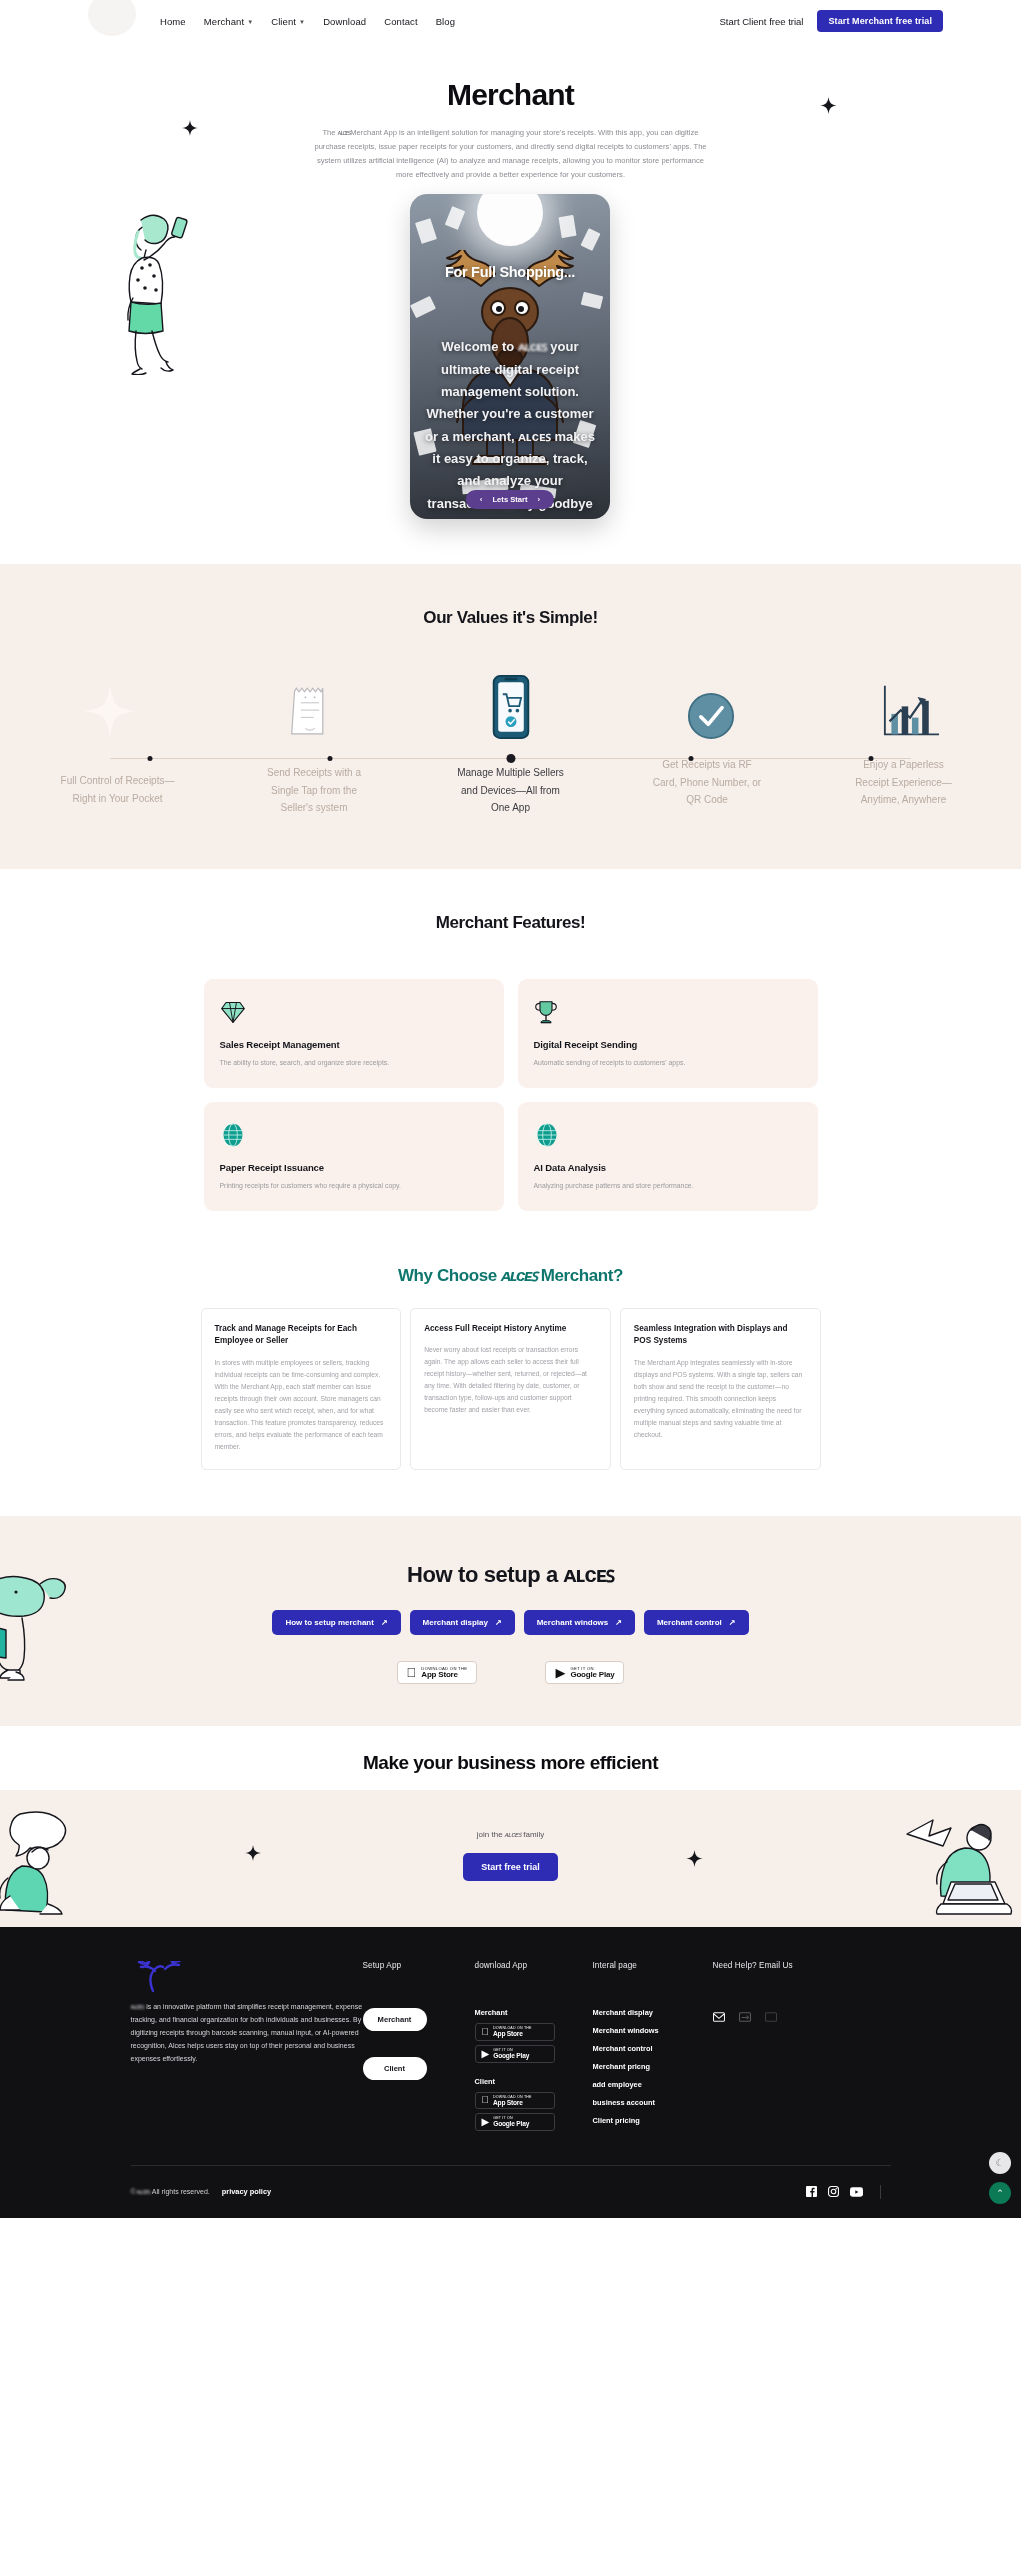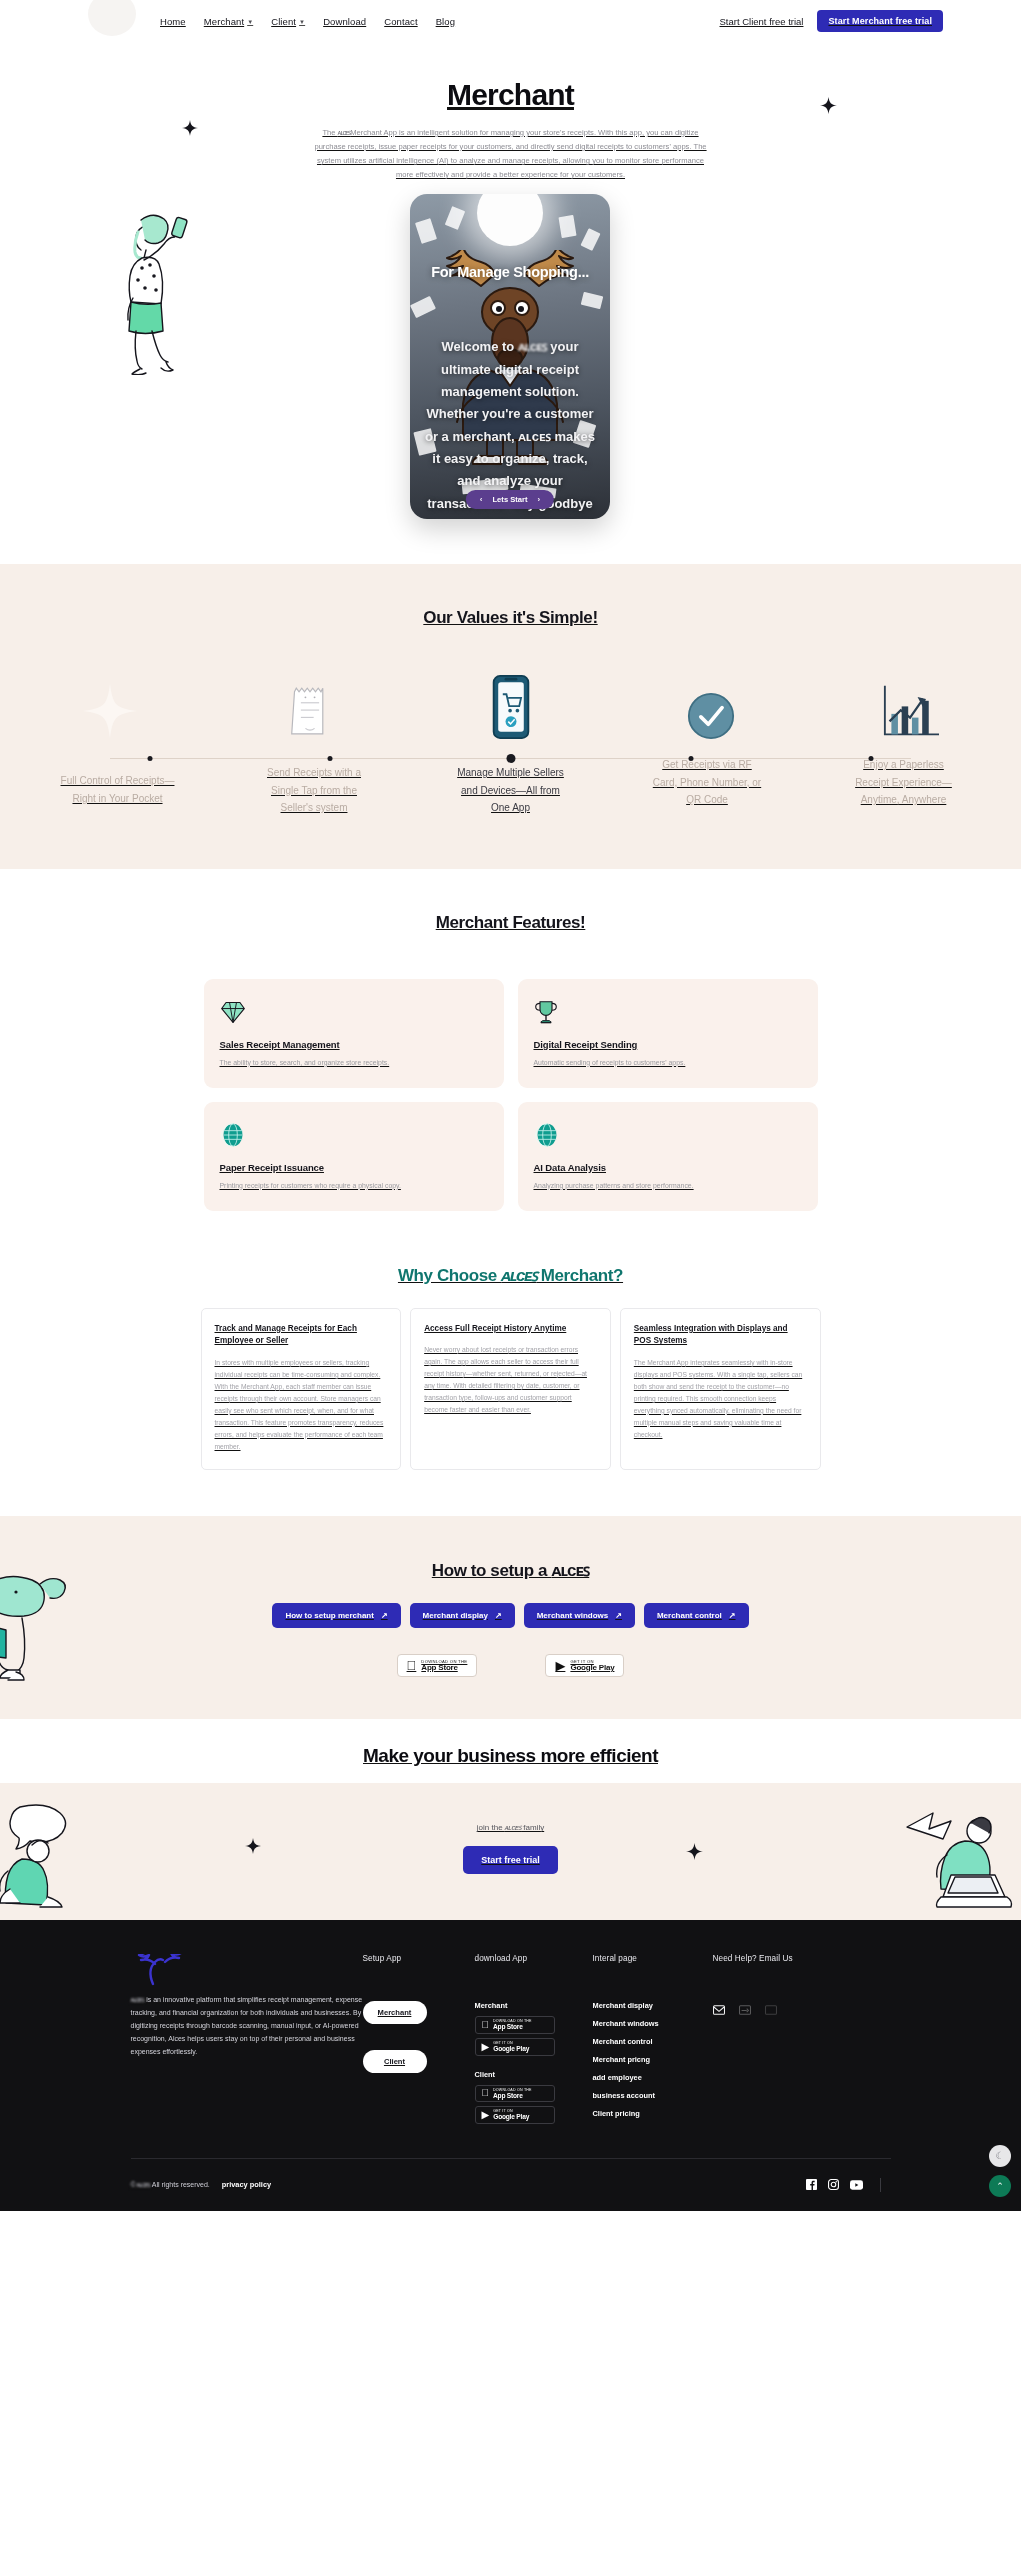--- a/index.html
+++ b/index.html
@@ -3,21 +3,21 @@
 <meta charset="utf-8">
 <style>
   * { margin:0; padding:0; box-sizing:border-box; }
   html,body { width:1021px; }
   body {
     font-family:"Liberation Sans", sans-serif;
     background:#ffffff;
     color:#111;
     -webkit-font-smoothing:antialiased;
   }
-  .page { width:1021px; position:relative; overflow:hidden;text-decoration:underline; }
+  .page { width:1021px; position:relative; overflow:hidden; }
 
   
   .nav {
     height:42px; display:flex; align-items:center;
     background:#fff; position:relative; z-index:20;
   }
   .nav-logo { width:160px; height:42px; position:relative; }
   .nav-logo .blob{
     position:absolute; left:88px; top:-8px; width:48px; height:44px;
     background:#f6f4f2; border-radius:50%;
@@ -128,21 +128,21 @@
   .why{ background:#fff; padding:18px 0 46px; }
   .why-title{ text-align:center; font-size:17px; font-weight:800; color:#0f766e; letter-spacing:-.4px;}
   .why-title .smudge{ filter:blur(.6px); letter-spacing:-1.5px; font-style:italic;}
   .wgrid{ width:620px; margin:22px auto 0; display:grid; grid-template-columns:repeat(3,1fr); gap:9px; }
   .wcard{ border:1px solid #e9e9ec; border-radius:5px; padding:14px 13px 16px; background:#fff; }
   .wcard h4{ font-size:8.2px; font-weight:800; color:#15151c; line-height:1.55;}
   .wcard p{ font-size:6.7px; color:#a2a2a8; line-height:1.78; margin-top:9px;}
 
   
   .setup{ background:#f7efe9; padding:42px 0 42px; position:relative; overflow:hidden;}
-  .setup-title{ text-align:center; font-size:17px; font-weight:800; color:#15151c; letter-spacing:-.4px;}
+  .setup-title{ text-align:center; font-size:22px; font-weight:800; color:#15151c; letter-spacing:-.4px;}
   .setup-title .smudge{ filter:blur(.7px); letter-spacing:-1px;}
   .chips{ display:flex; justify-content:center; gap:9px; margin-top:22px; }
   .chip{
     background:#2e2bb5; color:#fff; border:0; cursor:pointer; border-radius:5px;
     font-size:8px; font-weight:700; padding:8px 13px; display:flex; align-items:center; gap:7px;
   }
   .chip .arw{ font-size:8px; }
   .stores{ display:flex; justify-content:center; gap:68px; margin-top:26px; }
   .store-badge{
     display:flex; align-items:center; gap:5px; background:#fff; border:1px solid #d9cfc7;
@@ -325,21 +325,21 @@
               <path d="M40 146 q-16 12 -18 26" fill="none"></path>
               <path d="M110 146 q16 12 18 26" fill="none"></path>
               <path d="M52 190 l0 18 l16 0 l0 -18Z" fill="#3a4558"></path>
               <path d="M82 190 l0 18 l16 0 l0 -18Z" fill="#3a4558"></path>
               <path d="M44 206 q-8 4 -6 8 l28 0 l0 -8Z" fill="#f0f0f2"></path>
               <path d="M106 206 q8 4 6 8 l-28 0 l0 -8Z" fill="#f0f0f2"></path>
             </g>
           </svg>
         </div>
 
-        <div class="phone-headline">For Manage Shopping...</div>
+        <div class="phone-headline">For Full Shopping...</div>
         <div class="phone-copy"><span>Welcome to </span><span class="smudge">ᴀʟᴄᴇꜱ</span> <span>your ultimate digital receipt management solution. Whether you're a customer or a merchant, ᴀʟᴄᴇꜱ makes it easy to organize, track, and analyze your transactions. Say goodbye to paper clutter and hello to effortless management!</span></div>
         <button class="phone-cta">
           <span class="arw">‹</span>
           <span>Lets Start</span>
           <span class="arw">›</span>
         </button>
       </div>
     </div>
   </div>
 

